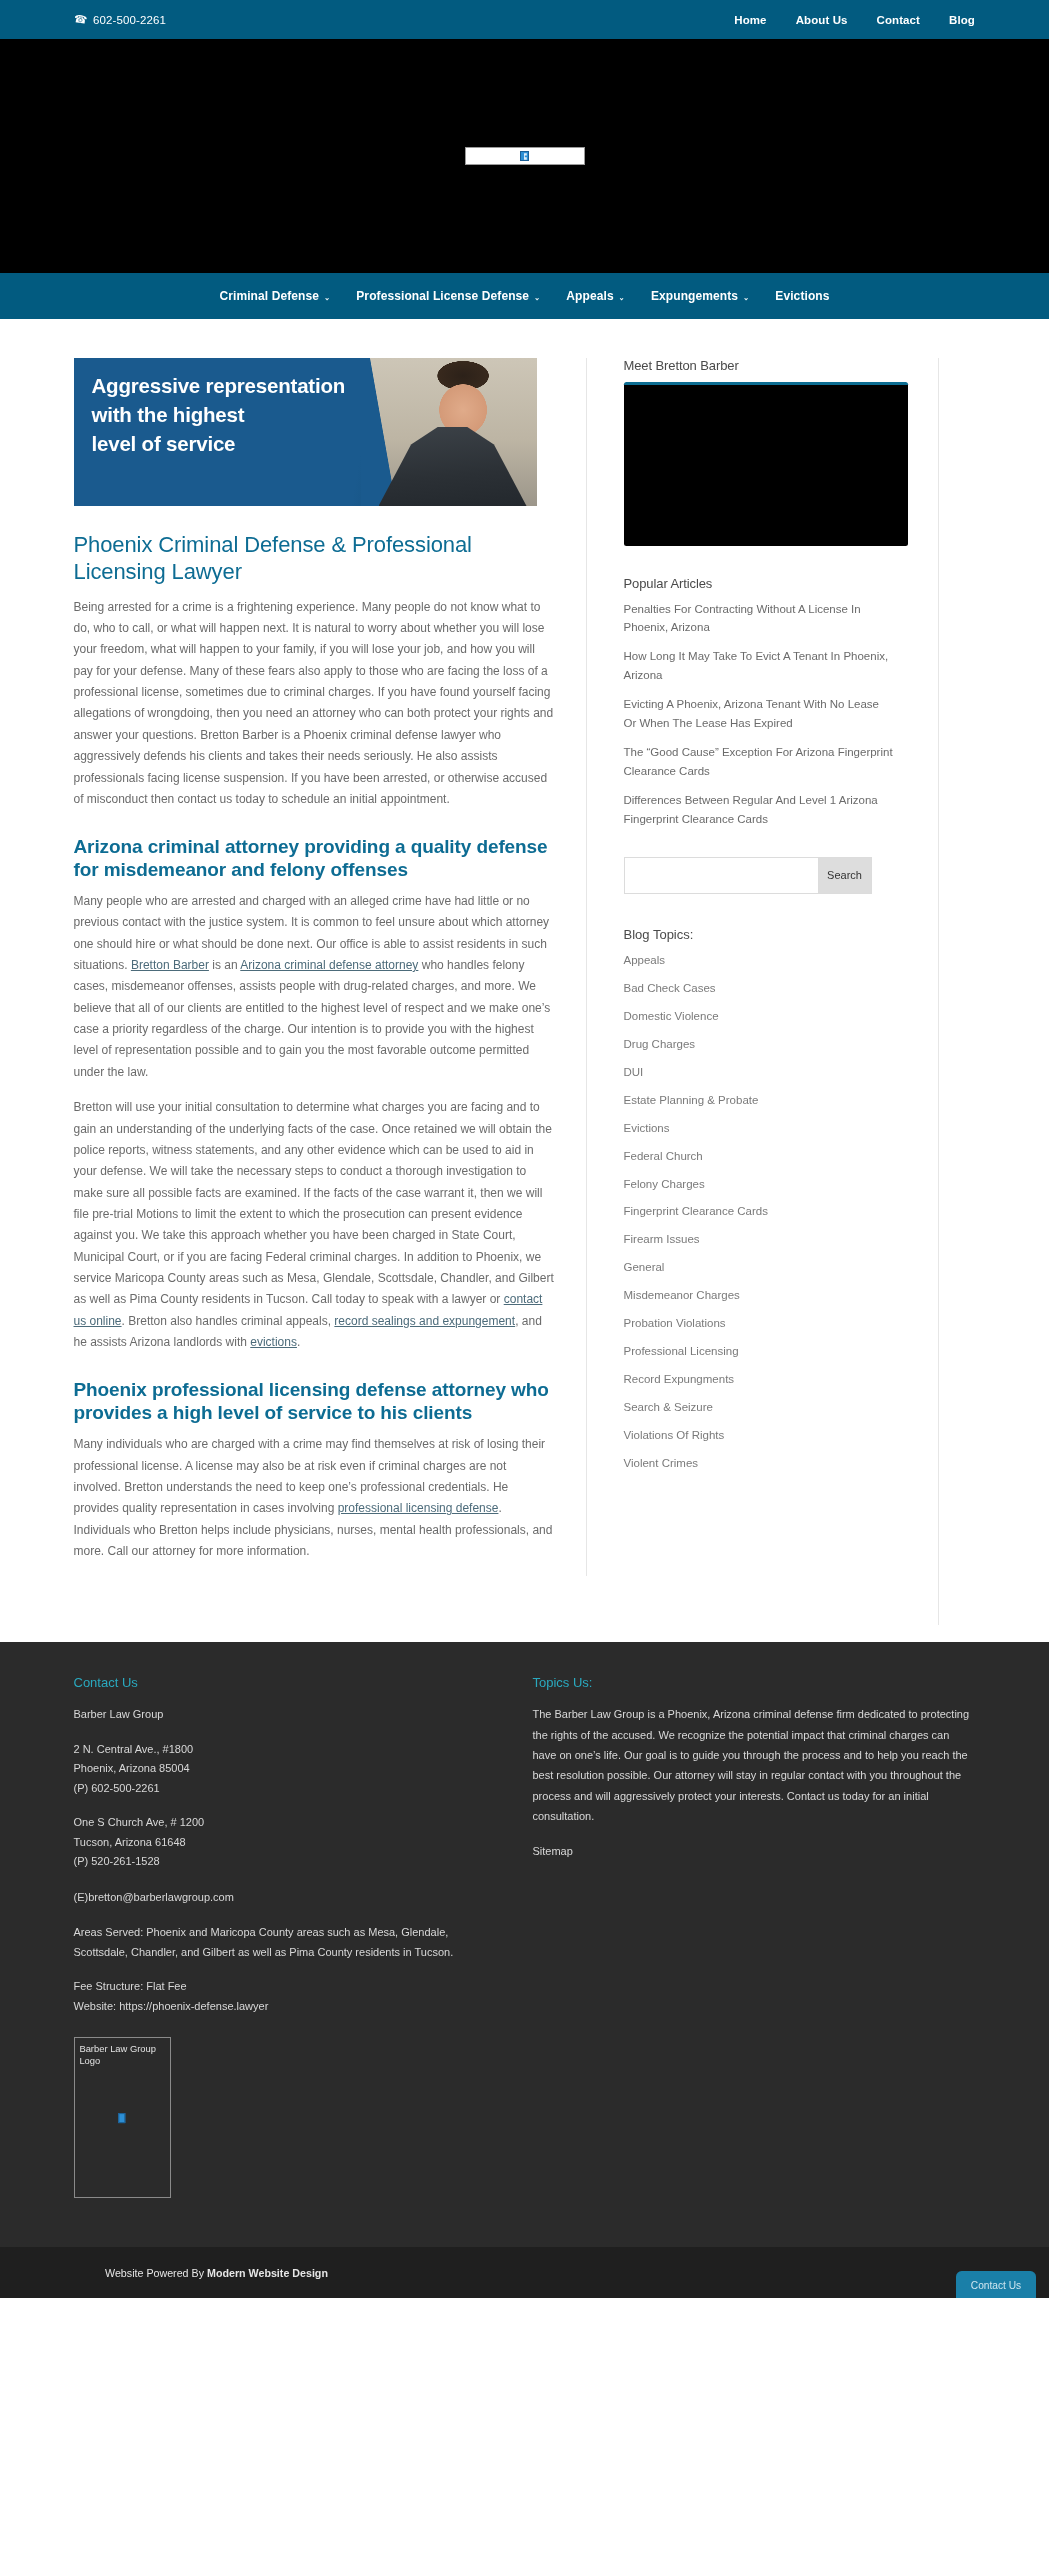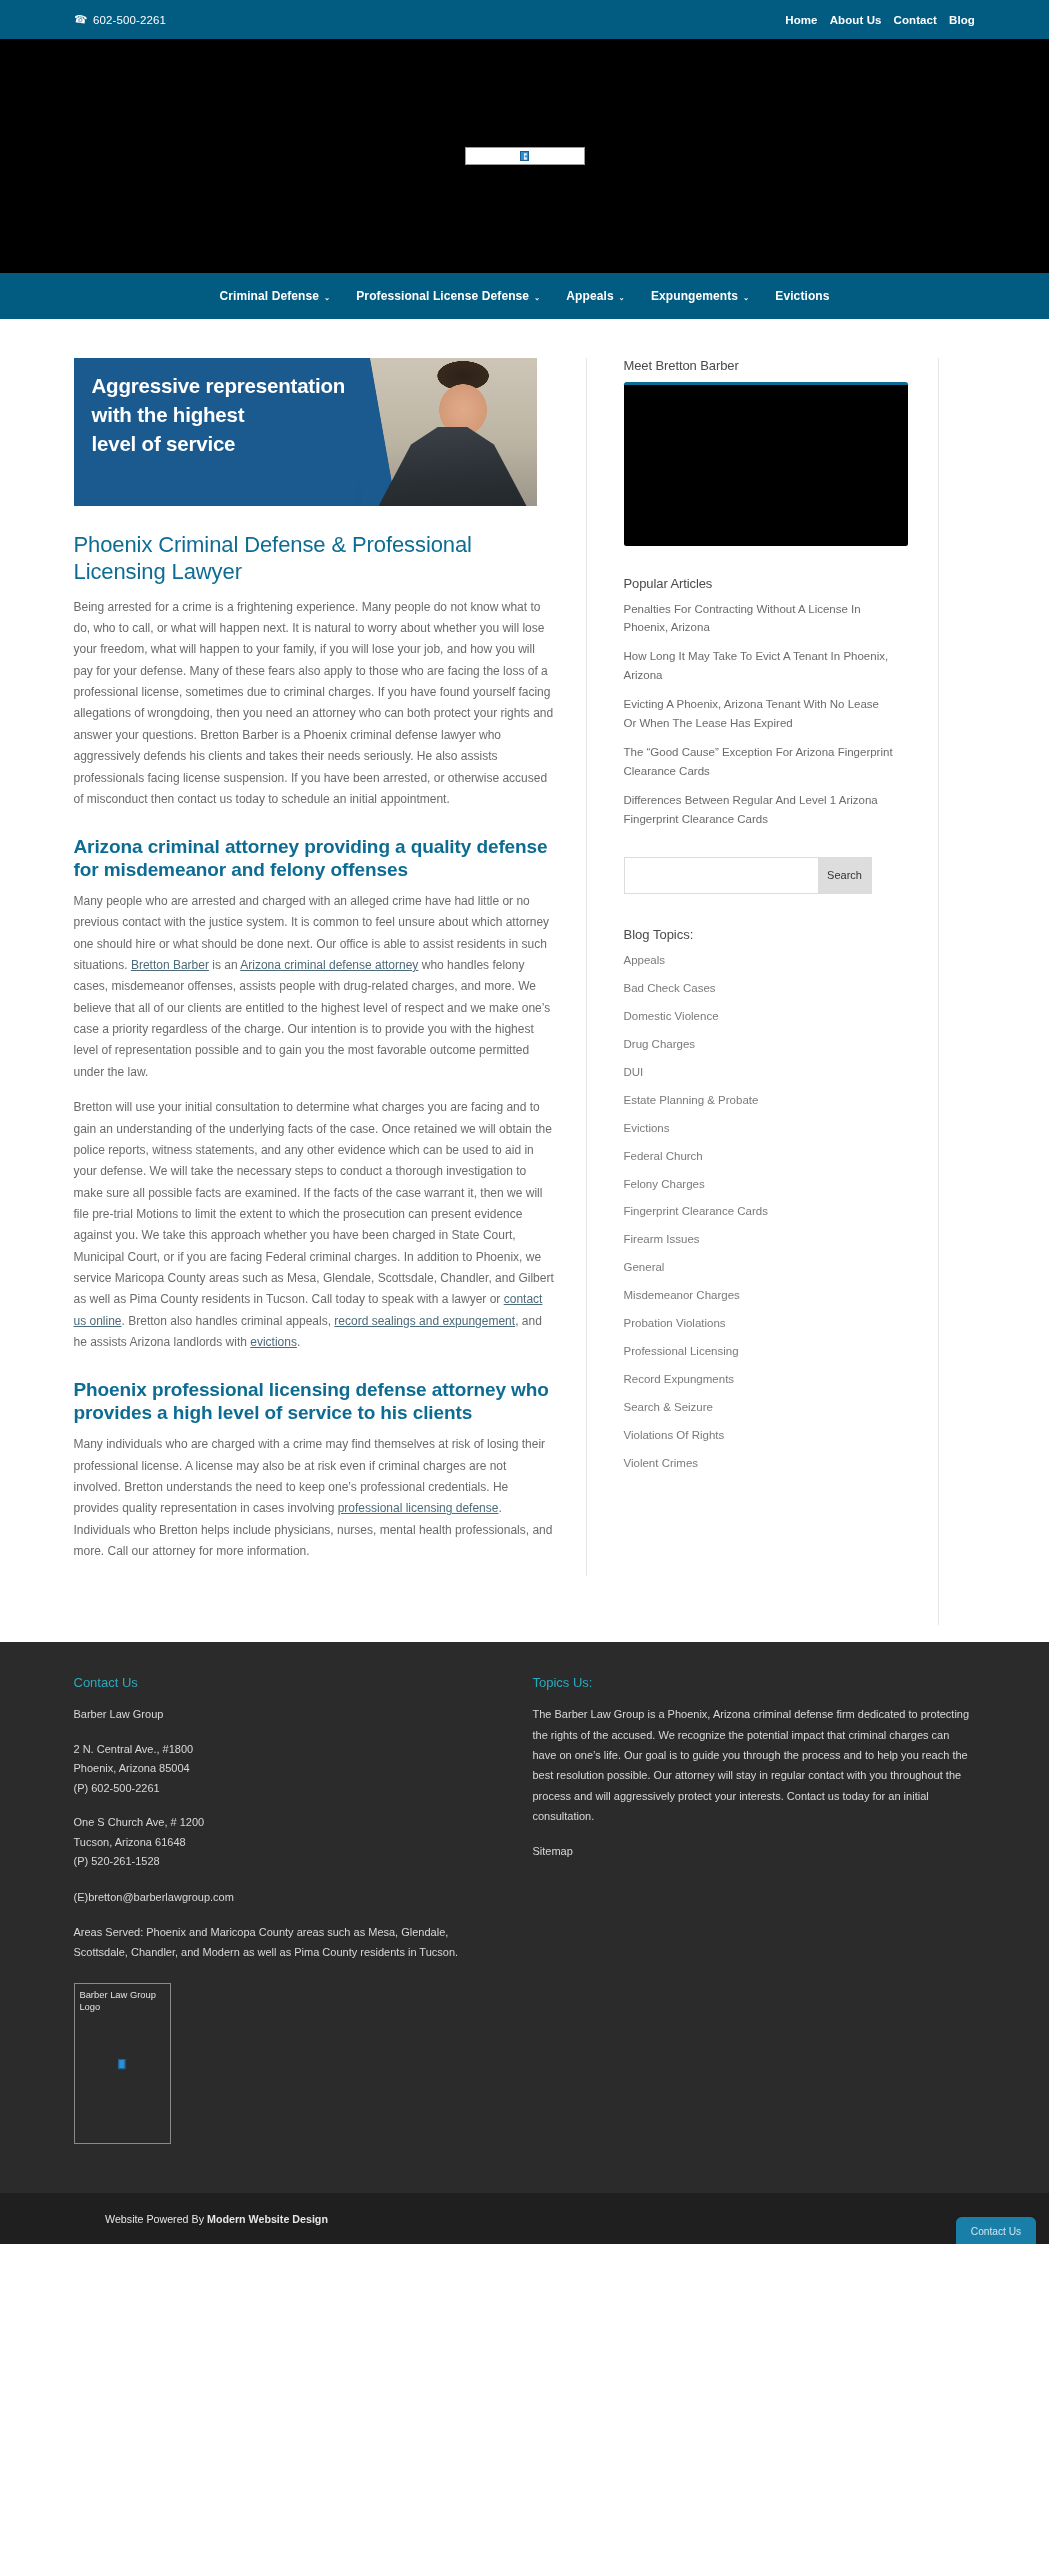--- a/index.html
+++ b/index.html
@@ -31,21 +31,21 @@
     display: inline-block;
     font-size: 10.7px;
     color: #ffffff;
     transform: rotate(8deg);
     line-height: 1;
   }
   .topbar-nav {
     margin-left: auto;
     display: flex;
     align-items: center;
-    gap: 12px;
+    gap: 29px;
   }
   .topbar-nav a {
     color: #ffffff;
     font-size: 11.5px;
     text-decoration: none;
     font-weight: 600;
     letter-spacing: 0.1px;
   }
 
   
@@ -478,21 +478,25 @@
         <div>2 N. Central Ave., #1800</div>
         <div>Phoenix, Arizona 85004</div>
         <div>(P) 602-500-2261</div>
       </div>
       <div class="footer-p tight">
         <div>One S Church Ave, # 1200</div>
         <div>Tucson, Arizona 61648</div>
         <div>(P) 520-261-1528</div>
       </div>
       <div class="footer-p">(E)bretton@barberlawgroup.com</div>
-      <div class="footer-p">Areas Served: Phoenix and Maricopa County areas such as Mesa, Glendale, Scottsdale, Chandler, and Modern as well as Pima County residents in Tucson.</div>
+      <div class="footer-p">Areas Served: Phoenix and Maricopa County areas such as Mesa, Glendale, Scottsdale, Chandler, and Gilbert as well as Pima County residents in Tucson.</div>
+      <div class="footer-p tight">
+        <div>Fee Structure: Flat Fee</div>
+        <div>Website: https://phoenix-defense.lawyer</div>
+      </div>
       <div class="logo-box">
         <div class="logo-box-label">Barber Law Group Logo</div>
         <span class="logo-box-glyph"></span>
       </div>
     </div>
 
     <div class="footer-col-b">
       <div class="footer-h">Topics Us:</div>
       <div class="footer-p">The Barber Law Group is a Phoenix, Arizona criminal defense firm dedicated to protecting the rights of the accused. We recognize the potential impact that criminal charges can have on one’s life. Our goal is to guide you through the process and to help you reach the best resolution possible. Our attorney will stay in regular contact with you throughout the process and will aggressively protect your interests. Contact us today for an initial consultation.</div>
       <a class="footer-link" href="#">Sitemap</a>

